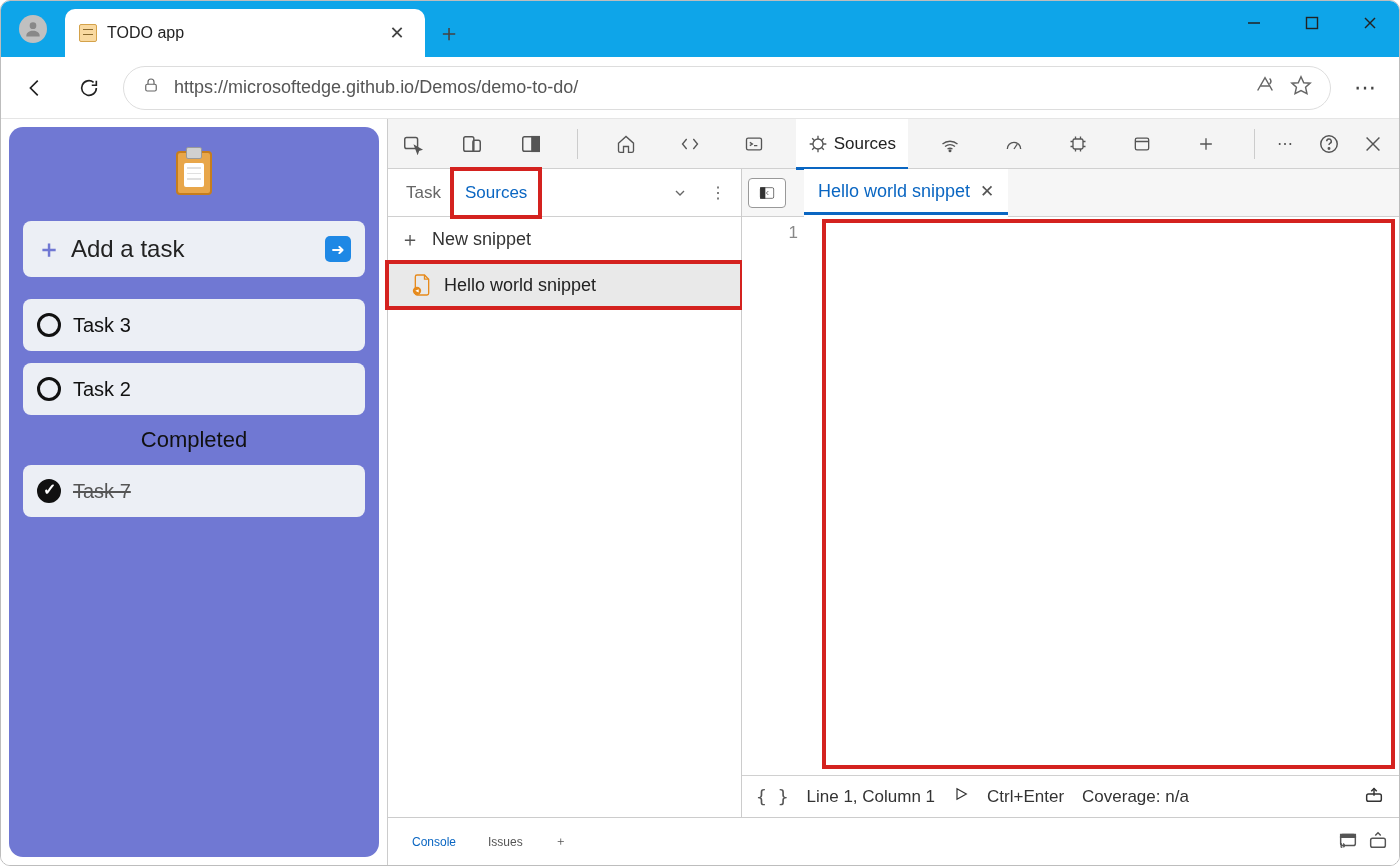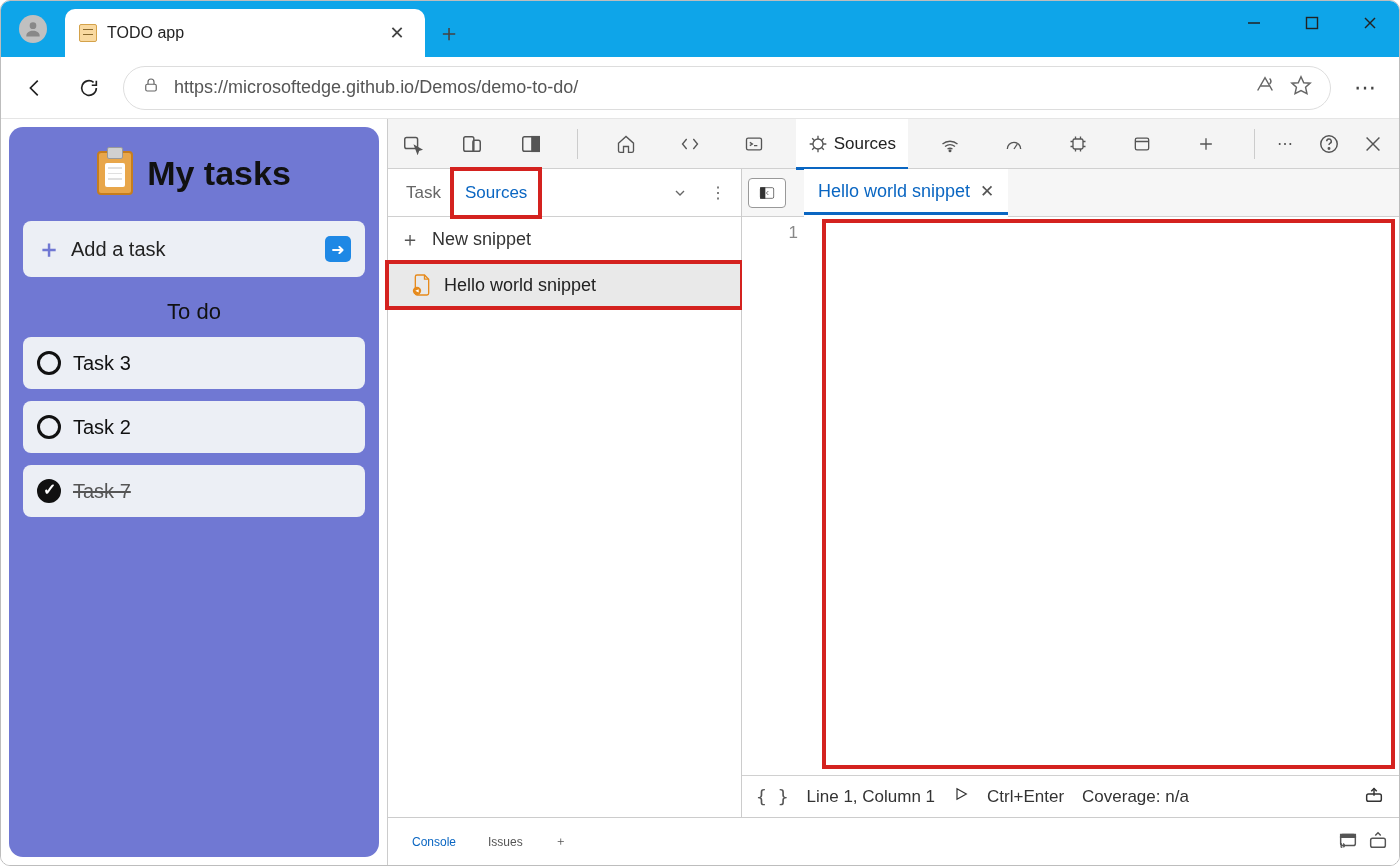--- a/index.html
+++ b/index.html
@@ -37,21 +37,21 @@
 .todo-app { flex: 1; background: #7078d3; border-radius: 14px; padding: 24px 14px; color: #111; }
 .todo-header { display: flex; align-items: center; justify-content: center; gap: 14px; margin-bottom: 26px; }
 .clipboard-icon { width: 36px; height: 44px; background: #e8a64a; border-radius: 4px; position: relative; border: 2px solid #c67d1d; }
 .clipboard-icon::before { content: ""; position: absolute; top: -6px; left: 8px; right: 8px; height: 10px; background: #d0d0d0; border: 1px solid #999; border-radius: 2px; }
 .clipboard-icon::after { content: ""; position: absolute; top: 10px; left: 6px; right: 6px; bottom: 6px; background: #fff; border-radius: 2px; }
 .clipboard-lines { position: absolute; top: 14px; left: 9px; right: 9px; z-index: 2; }
 .clipboard-lines span { display: block; height: 1.5px; background: #e0e0e0; margin-bottom: 4px; }
 .todo-title { font-size: 34px; font-weight: 800; }
 .add-task { background: #eceff5; border-radius: 8px; height: 56px; display: flex; align-items: center; padding: 0 14px; gap: 10px; margin-bottom: 22px; }
 .add-task .plus { color: #7078d3; font-size: 24px; font-weight: 700; }
-.add-task .label { flex: 1; font-size: 20px; color: #222; }
+.add-task .label { flex: 1; font-size: 24px; color: #222; }
 .add-task .arrow { width: 26px; height: 26px; background: #1e88e5; border-radius: 5px; display: flex; align-items: center; justify-content: center; color: #fff; font-size: 16px; }
 .section-head { text-align: center; font-size: 22px; color: #111; margin: 8px 0 12px; }
 .task { background: #eceff5; border-radius: 8px; height: 52px; display: flex; align-items: center; padding: 0 14px; gap: 12px; margin-bottom: 12px; font-size: 20px; }
 .task .circle { width: 24px; height: 24px; border: 3px solid #111; border-radius: 50%; }
 .task.done .circle { background: #111; border-color: #111; position: relative; }
 .task.done .circle::after { content: "✓"; color: #fff; position: absolute; left: 3px; top: -2px; font-size: 16px; font-weight: 700; }
 .task.done .name { text-decoration: line-through; color: #555; }
 
 
 .devtools { flex: 1; display: flex; flex-direction: column; border-left: 1px solid #ccc; background: #f6f6f6; min-width: 0; }
@@ -176,36 +176,35 @@
     <div class="page">
       <div class="todo-app">
         <div class="todo-header">
           <div class="clipboard-icon">
             <div class="clipboard-lines">
                 <span></span>
                 <span></span>
                 <span></span>
               </div>
           </div>
-          <div class="todo-title">My tasks</div>
         </div>
         <div class="add-task">
           <span class="plus">＋</span>
           <span class="label">Add a task</span>
           <span class="arrow">➜</span>
         </div>
-        <div class="section-head">To do</div>
         <div class="task">
           <span class="circle"></span>
           <span class="name">Task 3</span>
         </div>
         <div class="task">
           <span class="circle"></span>
           <span class="name">Task 2</span>
         </div>
+        <div class="section-head">Completed</div>
         <div class="task done">
           <span class="circle"></span>
           <span class="name">Task 7</span>
         </div>
       </div>
     </div>
 
     <div class="devtools">
 
       <div class="dt-tabbar">

